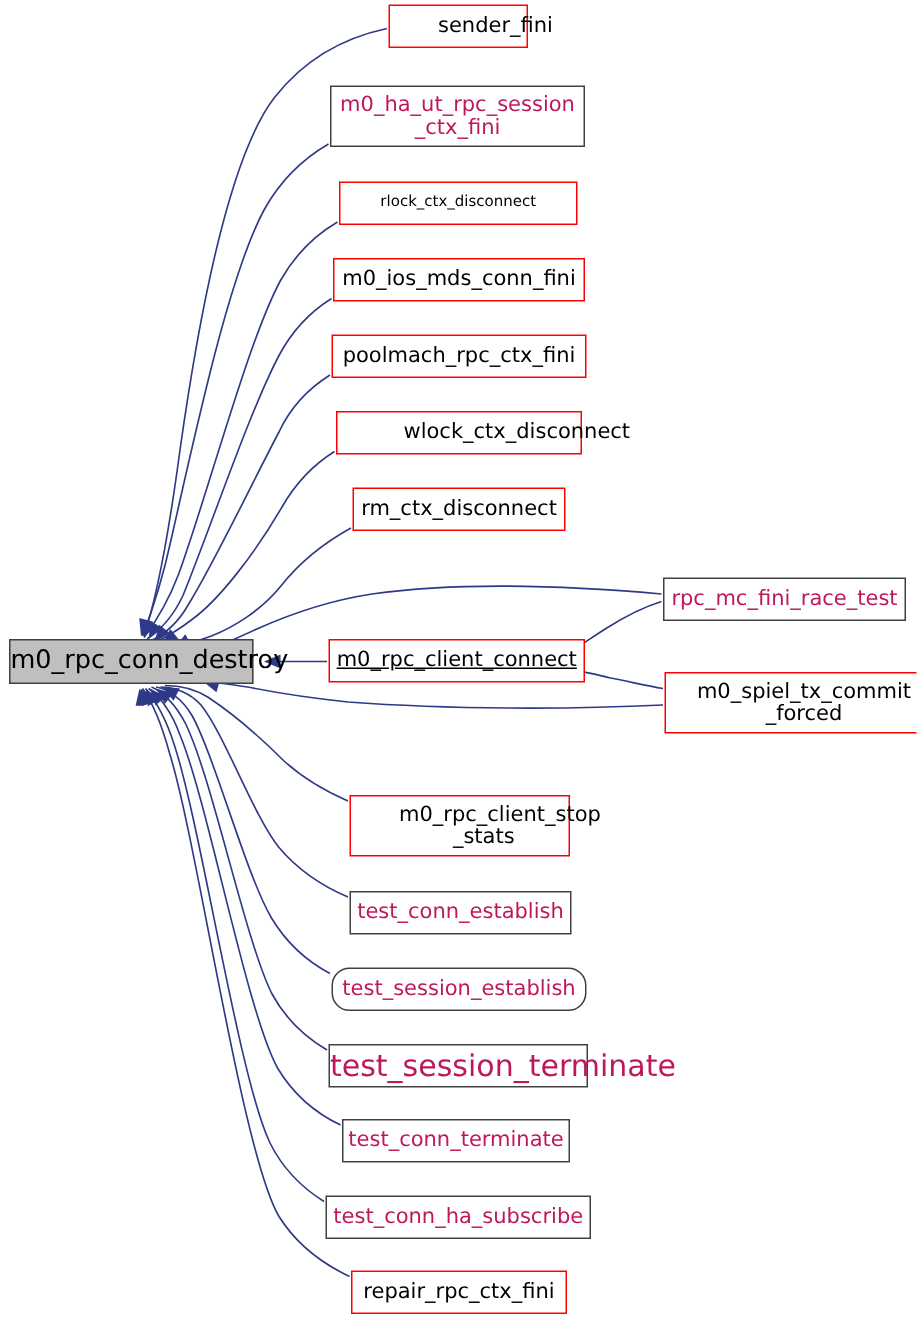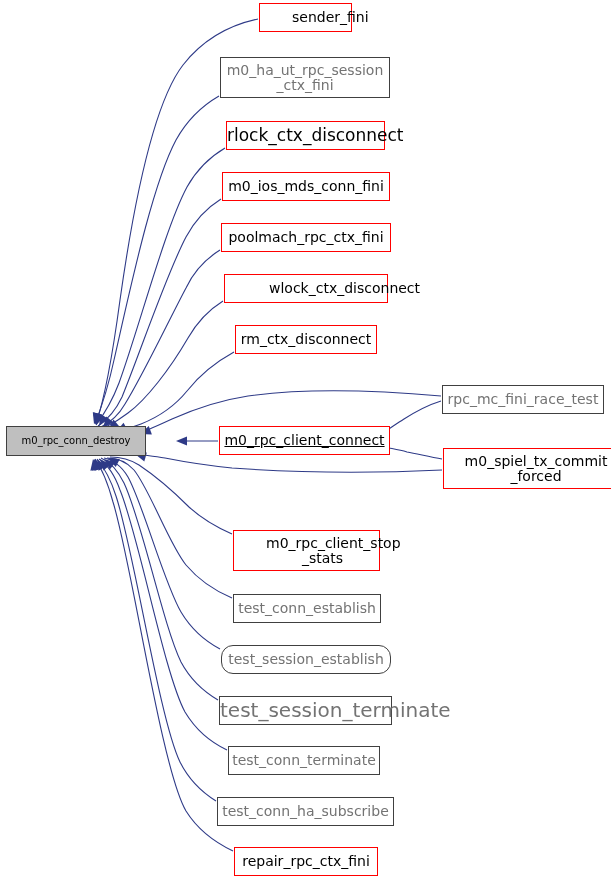--- a/index.html
+++ b/index.html
@@ -44,21 +44,21 @@
     width: 100%;
     text-align: center;
     white-space: pre;
   }
   .node.red {
     border: 1px solid #ff0000;
     color: #000000;
   }
   .node.black {
     border: 1px solid #404040;
-    color: #737373;
+    color: #be185d;
   }
   .node.current {
     border: 1px solid #404040;
     background: #bfbfbf;
     color: #000000;
   }
 </style>
 </head>
 <body>
 
@@ -99,31 +99,31 @@
       <polygon points="0,0 11,-4.6 11,4.6" fill="#2e3a87" transform="translate(104,459) rotate(38)"></polygon>
       <polygon points="0,0 11,-4.6 11,4.6" fill="#2e3a87" transform="translate(100,459) rotate(50)"></polygon>
       <polygon points="0,0 11,-4.6 11,4.6" fill="#2e3a87" transform="translate(97,459) rotate(60)"></polygon>
       <polygon points="0,0 11,-4.6 11,4.6" fill="#2e3a87" transform="translate(95,459) rotate(70)"></polygon>
       <polygon points="0,0 11,-4.6 11,4.6" fill="#2e3a87" transform="translate(94,459) rotate(76)"></polygon>
       <polygon points="0,0 11,-4.6 11,4.6" fill="#2e3a87" transform="translate(93,459) rotate(80)"></polygon>
     </svg>
 <div class="node red" style="left: 259px; top: 3px; width: 93px; height: 29px; font-size: 14px; padding-left: 32px;"><span class="node-label">sender_fini</span></div>
     <div class="node black" style="left: 220px; top: 57px; width: 170px; height: 41px; font-size: 14px;"><span class="node-label">m0_ha_ut_rpc_session
 _ctx_fini</span></div>
-    <div class="node red" style="left: 226px; top: 121px; width: 159px; height: 29px; font-size: 17px;"><span class="node-label">rlock_ctx_disconnect</span></div>
+    <div class="node red" style="left: 226px; top: 121px; width: 159px; height: 29px; font-size: 10px;"><span class="node-label">rlock_ctx_disconnect</span></div>
     <div class="node red" style="left: 222px; top: 172px; width: 168px; height: 29px; font-size: 14px;"><span class="node-label">m0_ios_mds_conn_fini</span></div>
     <div class="node red" style="left: 221px; top: 223px; width: 170px; height: 29px; font-size: 14px;"><span class="node-label">poolmach_rpc_ctx_fini</span></div>
     <div class="node red" style="left: 224px; top: 274px; width: 164px; height: 29px; font-size: 14px; padding-left: 44px;"><span class="node-label">wlock_ctx_disconnect</span></div>
     <div class="node red" style="left: 235px; top: 325px; width: 142px; height: 29px; font-size: 14px;"><span class="node-label">rm_ctx_disconnect</span></div>
     <div class="node black" style="left: 442px; top: 385px; width: 162px; height: 29px; font-size: 14px;"><span class="node-label">rpc_mc_fini_race_test</span></div>
     <div class="node red" style="left: 219px; top: 426px; width: 171px; height: 29px; font-size: 14px; text-decoration: underline;"><span class="node-label">m0_rpc_client_connect</span></div>
     <div class="node red" style="left: 443px; top: 448px; width: 186px; height: 41px; font-size: 14px;"><span class="node-label">m0_spiel_tx_commit
 _forced</span></div>
     <div class="node red" style="left: 233px; top: 530px; width: 147px; height: 41px; font-size: 14px; padding-left: 32px;"><span class="node-label">m0_rpc_client_stop
 _stats</span></div>
     <div class="node black" style="left: 233px; top: 594px; width: 148px; height: 29px; font-size: 14px;"><span class="node-label">test_conn_establish</span></div>
     <div class="node black" style="left: 221px; top: 645px; width: 170px; height: 29px; font-size: 14px; border-radius: 12px;"><span class="node-label">test_session_establish</span></div>
     <div class="node black" style="left: 219px; top: 696px; width: 173px; height: 29px; font-size: 20px;"><span class="node-label">test_session_terminate</span></div>
     <div class="node black" style="left: 228px; top: 746px; width: 152px; height: 29px; font-size: 14px; justify-content: flex-end;"><span class="node-label">test_conn_terminate</span></div>
     <div class="node black" style="left: 217px; top: 797px; width: 177px; height: 29px; font-size: 14px;"><span class="node-label">test_conn_ha_subscribe</span></div>
     <div class="node red" style="left: 234px; top: 847px; width: 144px; height: 29px; font-size: 14px;"><span class="node-label">repair_rpc_ctx_fini</span></div>
-    <div class="node current" style="left: 6px; top: 426px; width: 140px; height: 30px; font-size: 10px;"><span class="node-label">m0_rpc_conn_destroy</span></div>
+    <div class="node current" style="left: 6px; top: 426px; width: 163px; height: 30px; font-size: 17px;"><span class="node-label">m0_rpc_conn_destroy</span></div>
   </div>
 
 </body></html>

